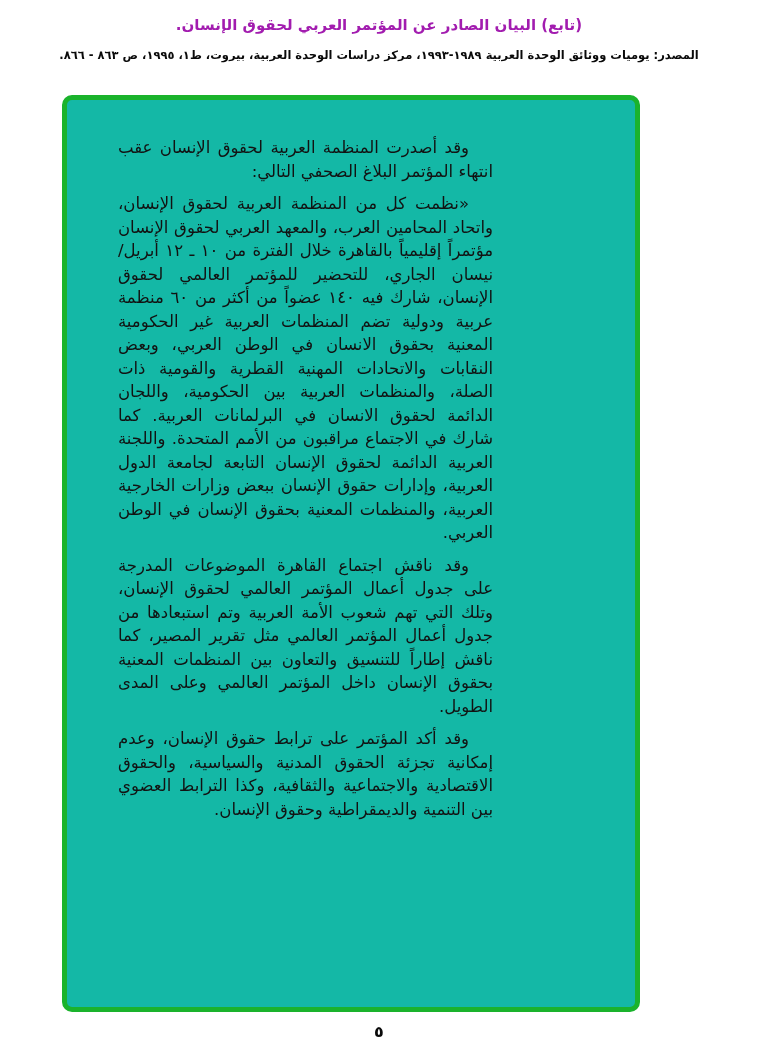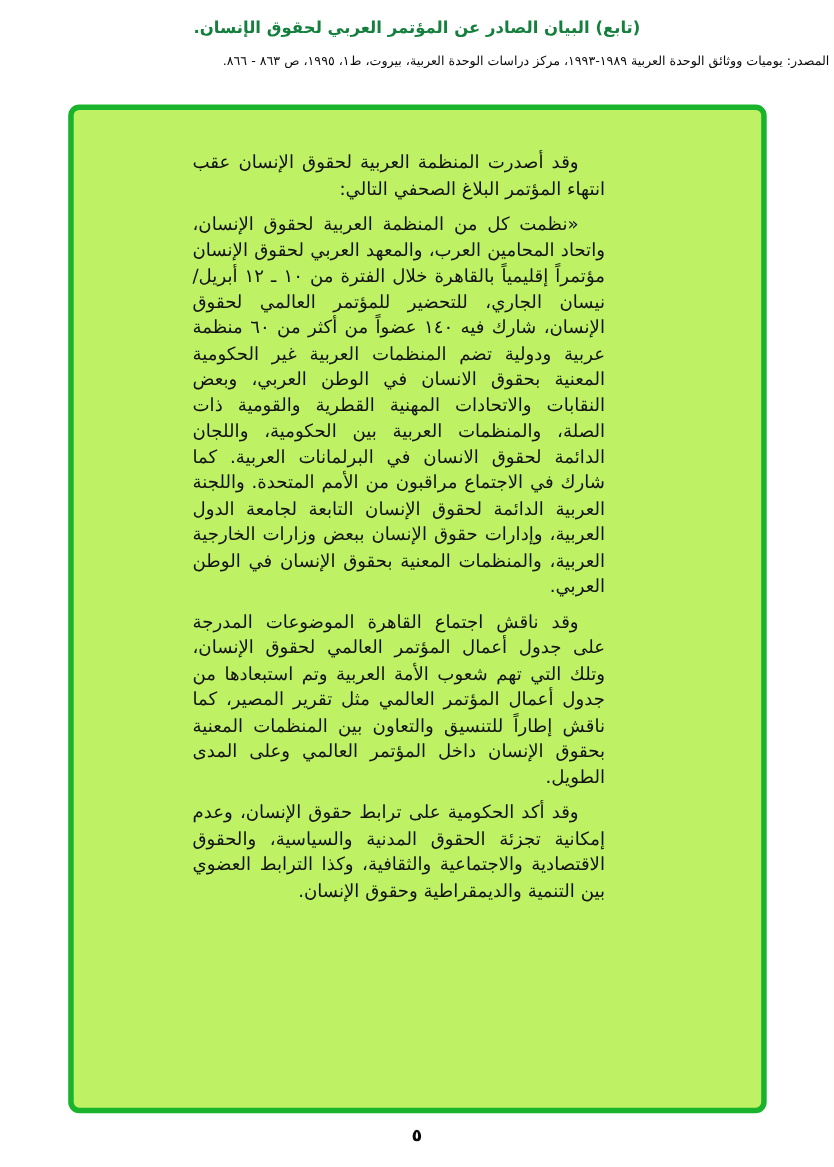--- a/index.html
+++ b/index.html
@@ -16,39 +16,39 @@
     background: #ffffff;
     direction: rtl;
   }
   
   .header-title {
     position: absolute;
     top: 16px; left: 0; right: 0;
     text-align: center;
     font-weight: bold;
     font-size: 15px;
-    color: #15803d;
+    color: #a21caf;
     letter-spacing: 0.2px;
   }
   .header-source {
     position: absolute;
     top: 48px; left: 4px; right: 4px;
-    text-align: right;
-    font-weight: normal;
+    text-align: center;
+    font-weight: bold;
     font-size: 11.5px;
     color: #0a0a0a;
   }
   
   .frame {
     position: absolute;
     left: 62px; top: 95px;
-    width: 635px; height: 917px;
+    width: 578px; height: 917px;
     border: 5px solid #1ab32c;
     border-radius: 10px;
-    background: #bef264;
+    background: #14b8a6;
     padding-left: 44px;
   }
   
   .text-column {
     position: absolute;
     top: 36px;
     right: 142px;
     width: 375px;
     direction: rtl;
     text-align: justify;
@@ -78,19 +78,19 @@
 
   <div class="header-title">(تابع) البيان الصادر عن المؤتمر العربي لحقوق الإنسان.</div>
 
   <div class="header-source">المصدر: يوميات ووثائق الوحدة العربية ١٩٨٩-١٩٩٣، مركز دراسات الوحدة العربية، بيروت، ط١، ١٩٩٥، ص ٨٦٣ - ٨٦٦.</div>
 
   <div class="frame">
     <div class="text-column">
       <p>وقد أصدرت المنظمة العربية لحقوق الإنسان عقب انتهاء المؤتمر البلاغ الصحفي التالي:</p>
       <p>«نظمت كل من المنظمة العربية لحقوق الإنسان، واتحاد المحامين العرب، والمعهد العربي لحقوق الإنسان مؤتمراً إقليمياً بالقاهرة خلال الفترة من ١٠ ـ ١٢ أبريل/نيسان الجاري، للتحضير للمؤتمر العالمي لحقوق الإنسان، شارك فيه ١٤٠ عضواً من أكثر من ٦٠ منظمة عربية ودولية تضم المنظمات العربية غير الحكومية المعنية بحقوق الانسان في الوطن العربي، وبعض النقابات والاتحادات المهنية القطرية والقومية ذات الصلة، والمنظمات العربية بين الحكومية، واللجان الدائمة لحقوق الانسان في البرلمانات العربية. كما شارك في الاجتماع مراقبون من الأمم المتحدة. واللجنة العربية الدائمة لحقوق الإنسان التابعة لجامعة الدول العربية، وإدارات حقوق الإنسان ببعض وزارات الخارجية العربية، والمنظمات المعنية بحقوق الإنسان في الوطن العربي.</p>
       <p>وقد ناقش اجتماع القاهرة الموضوعات المدرجة على جدول أعمال المؤتمر العالمي لحقوق الإنسان، وتلك التي تهم شعوب الأمة العربية وتم استبعادها من جدول أعمال المؤتمر العالمي مثل تقرير المصير، كما ناقش إطاراً للتنسيق والتعاون بين المنظمات المعنية بحقوق الإنسان داخل المؤتمر العالمي وعلى المدى الطويل.</p>
-      <p>وقد أكد الحكومية على ترابط حقوق الإنسان، وعدم إمكانية تجزئة الحقوق المدنية والسياسية، والحقوق الاقتصادية والاجتماعية والثقافية، وكذا الترابط العضوي بين التنمية والديمقراطية وحقوق الإنسان.</p>
+      <p>وقد أكد المؤتمر على ترابط حقوق الإنسان، وعدم إمكانية تجزئة الحقوق المدنية والسياسية، والحقوق الاقتصادية والاجتماعية والثقافية، وكذا الترابط العضوي بين التنمية والديمقراطية وحقوق الإنسان.</p>
     </div>
   </div>
 
   <div class="page-number">٥</div>
 
 </div>
 
 </body></html>

